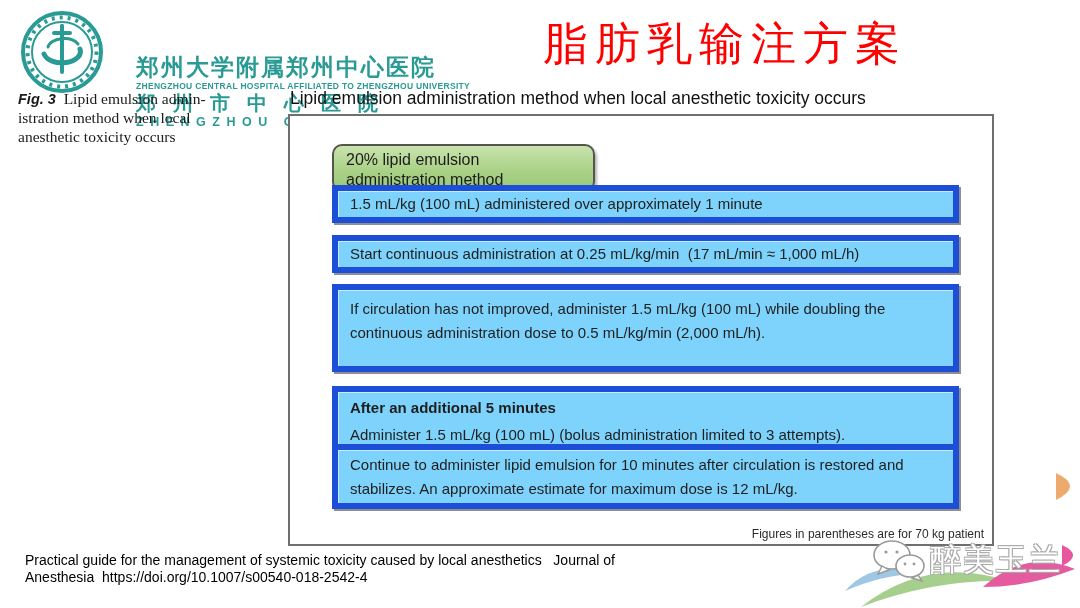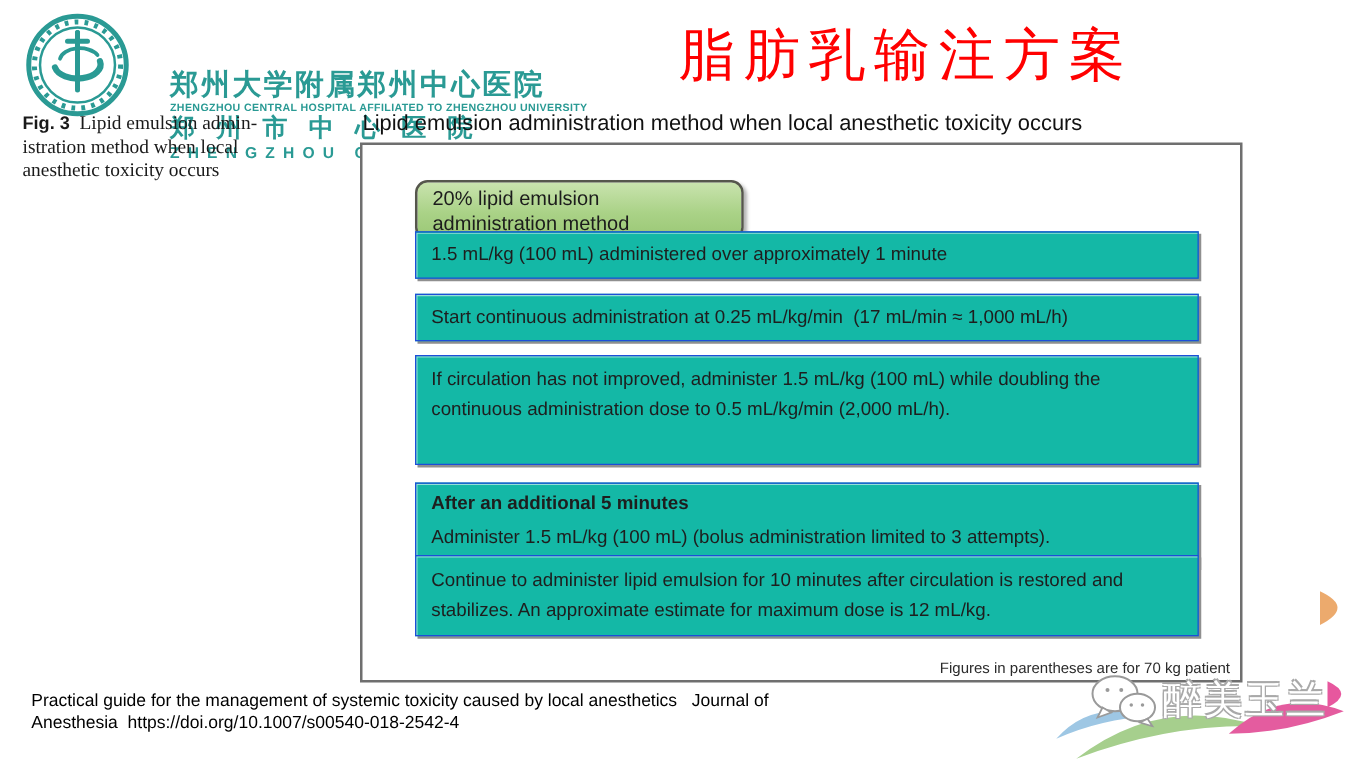--- a/index.html
+++ b/index.html
@@ -24,43 +24,43 @@
     font-size:45px; color:#ff0000; letter-spacing:7px; white-space:nowrap;
   }
 
   
   .fig-caption {
     position:absolute; left:18px; top:90px; width:268px;
     font-family:"Liberation Serif", serif;
     font-size:15.5px; color:#1a1a1a; line-height:1.22;
   }
   .fig-caption .cap-line { display:block; }
-  .fig-label { font-weight:bold; font-family:"Liberation Sans", sans-serif; font-size:14.5px; }
+  .fig-label { font-weight:bold; font-family:"Liberation Sans", sans-serif; font-size:14.5px;font-style:italic; }
 
   
   .diagram-title {
     position:absolute; left:290px; top:88px; width:700px;
     font-size:17.5px; color:#111; white-space:nowrap;
   }
   .frame {
     position:absolute; left:288px; top:114px; width:706px; height:432px;
     border:2px solid #6f6f6f; background:#ffffff;
   }
   .start-box {
     position:absolute; left:42px; top:28px; width:263px; height:48px;
     background:linear-gradient(180deg,#c9e3ae 0%,#aad287 55%,#9bc876 100%);
     border:2px solid #55564c; border-radius:10px;
     box-shadow:2px 3px 3px rgba(0,0,0,0.30);
     padding:4px 0 0 12px;
     font-size:16px; color:#1c1c1c; line-height:1.22;
   }
   .step {
     position:absolute; left:42px; width:627px;
-    background:#14b8a6;
-    border:1px solid #1d4ed8;
+    background:#7dd3fc;
+    border:6px solid #1d4ed8;
     box-shadow:2px 2px 0 #8f8f8f, inset 1px 1px 0 rgba(255,255,255,0.55);
     font-size:15px; color:#1e1e1e;
   }
   .step.single { display:flex; align-items:center; padding:0 12px; white-space:pre-wrap; }
   .step.multi  { padding:7px 12px 6px 12px; }
   .step .step-heading { font-weight:bold; margin-bottom:7px; }
   .step .step-text { line-height:1.6; }
   .step.center { display:flex; flex-direction:column; justify-content:center; padding:0 12px; }
   .s1 { top:69px;  height:38px; }
   .s2 { top:119px; height:38px; }

